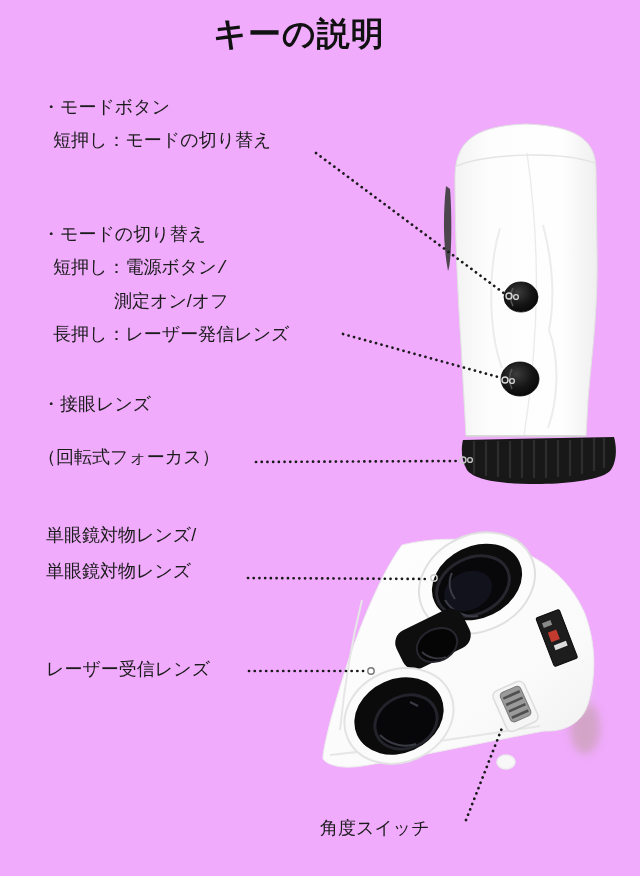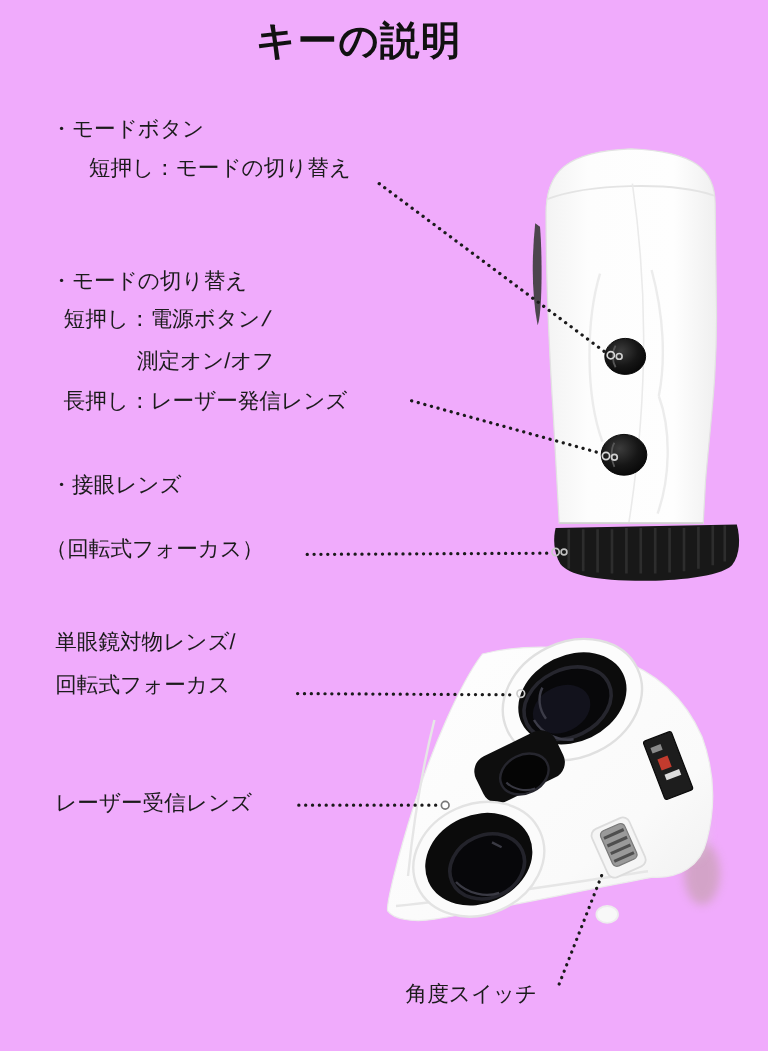--- a/index.html
+++ b/index.html
@@ -12,31 +12,31 @@
     text-align:center;font-size:33px;font-weight:bold;color:#111;
     letter-spacing:1px;
   }
   .art{position:absolute;left:0;top:0;width:640px;height:876px;}
   .lbl{
     position:absolute;font-size:18px;line-height:26px;white-space:nowrap;
     color:#1b1b1b;letter-spacing:0px;
   }
   
   .b1l1{left:42px;top:94px;}
-  .b1l2{left:53px;top:127px;margin-left:21px;}
+  .b1l2{left:53px;top:127px;}
   .b2l1{left:42px;top:221px;}
   .b2l2{left:53px;top:255px;font-family:Liberation Mono, monospace;}
   .b2l3{left:114px;top:288px;}
   .b2l4{left:53px;top:321px;}
   .b3l1{left:42px;top:391px;}
   .b3l2{left:38px;top:444px;}
   .b4l1{left:46px;top:522px;}
   .b4l2{left:46px;top:558px;}
   .b5l1{left:46px;top:656px;}
-  .b6l1{left:338px;top:815px;}
+  .b6l1{left:320px;top:815px;}
 </style>
 </head>
 <body>
 
 <div class="stage">
 
   <h1 class="page-title">キーの説明</h1>
 
   <svg class="art" viewBox="0 0 640 876">
     <defs>
@@ -170,19 +170,19 @@
 
   <div class="lbl b2l1">・モードの切り替え</div>
   <div class="lbl b2l2">短押し：電源ボタン/</div>
   <div class="lbl b2l3">測定オン/オフ</div>
   <div class="lbl b2l4">長押し：レーザー発信レンズ</div>
 
   <div class="lbl b3l1">・接眼レンズ</div>
   <div class="lbl b3l2">（回転式フォーカス）</div>
 
   <div class="lbl b4l1">単眼鏡対物レンズ/</div>
-  <div class="lbl b4l2">回転式フォーカス</div>
+  <div class="lbl b4l2">単眼鏡対物レンズ</div>
 
   <div class="lbl b5l1">レーザー受信レンズ</div>
 
   <div class="lbl b6l1">角度スイッチ</div>
 
 </div>
 
 </body></html>

